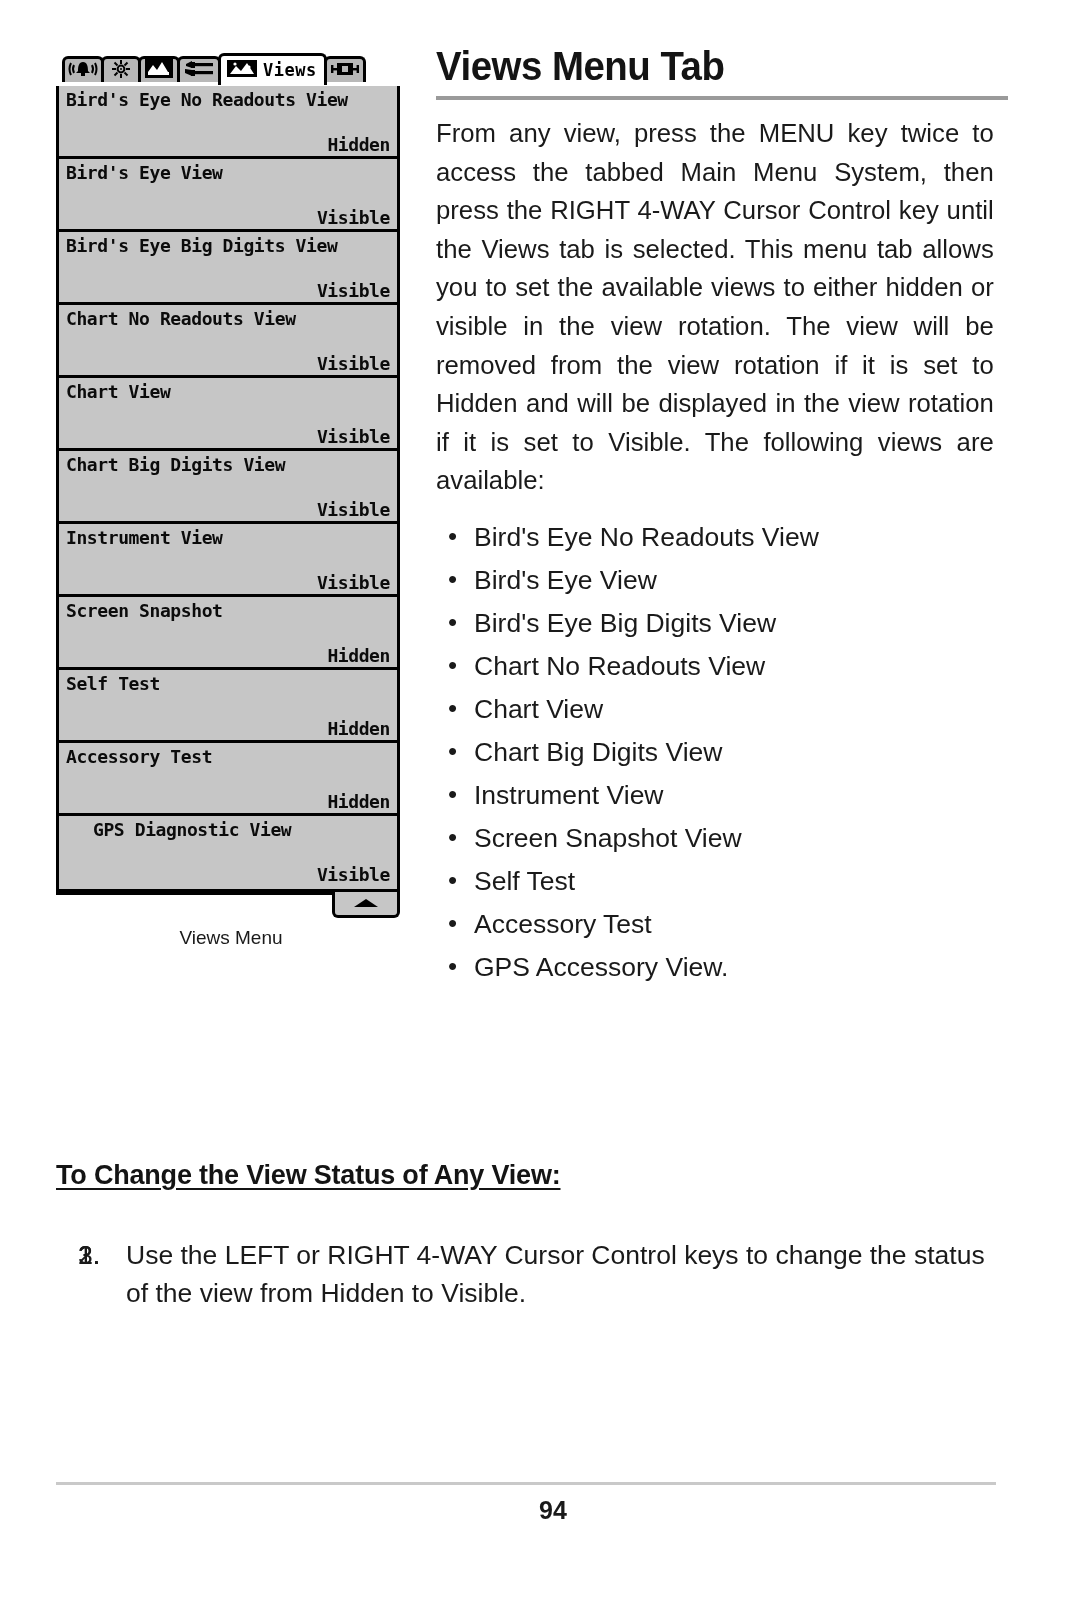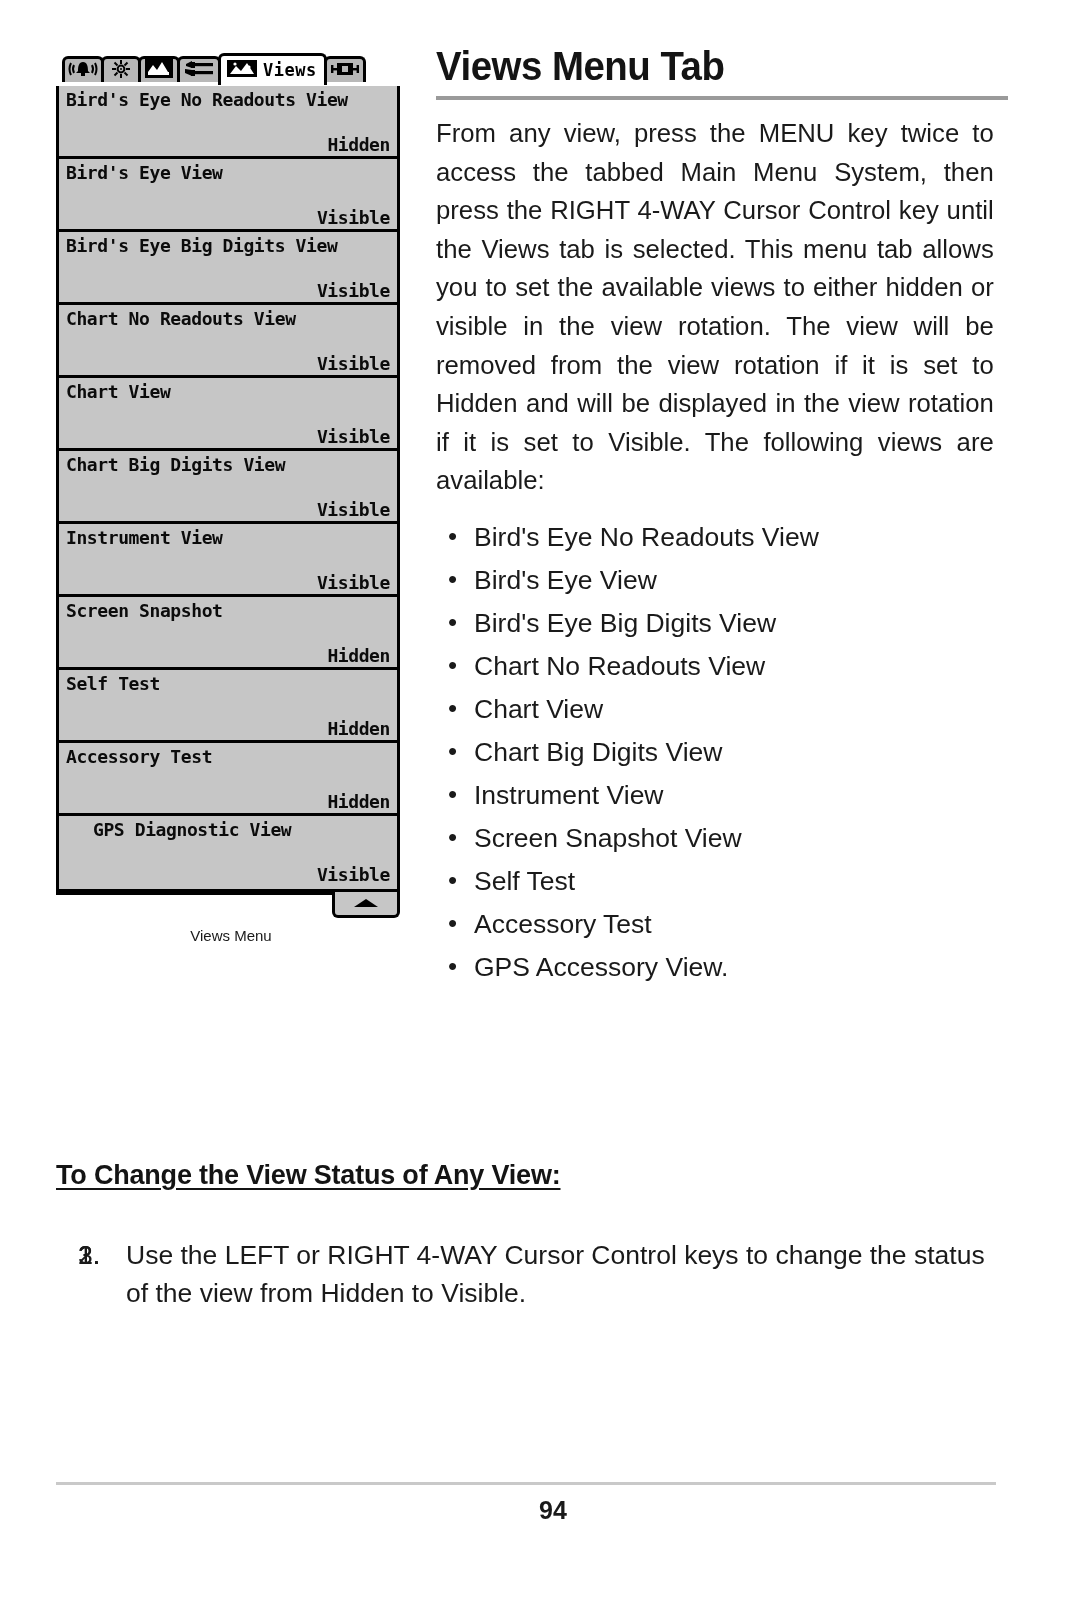--- a/index.html
+++ b/index.html
@@ -120,21 +120,21 @@
     border-top: none;
     border-radius: 0 0 6px 6px;
     box-sizing: border-box;
     display: flex;
     align-items: center;
     justify-content: center;
   }
   .caption {
     margin-top: 32px;
     text-align: center;
-    font-size: 15px;
+    font-size: 19px;
     font-family: "Liberation Sans", sans-serif;
     color: #1a1a1a;
     width: 350px;
   }
 
   
   .right-col {
     position: absolute;
     left: 420px;
     top: 46px;

